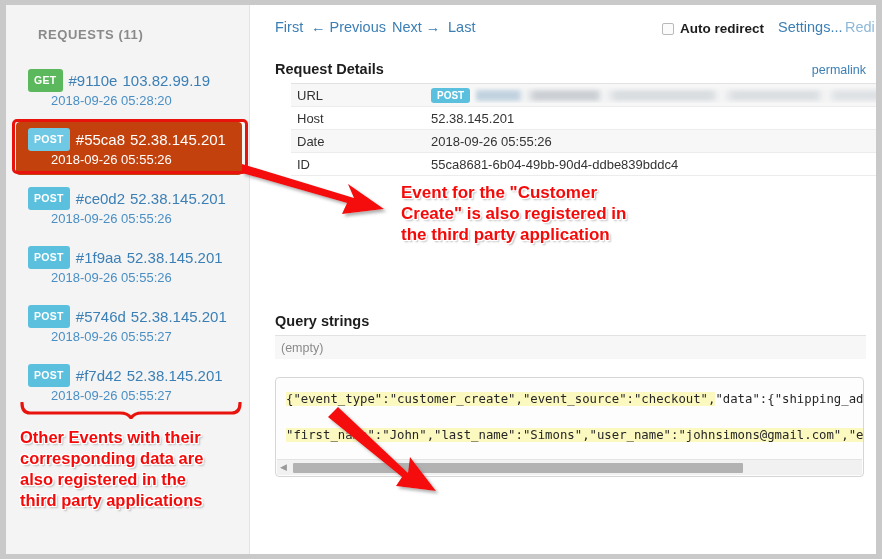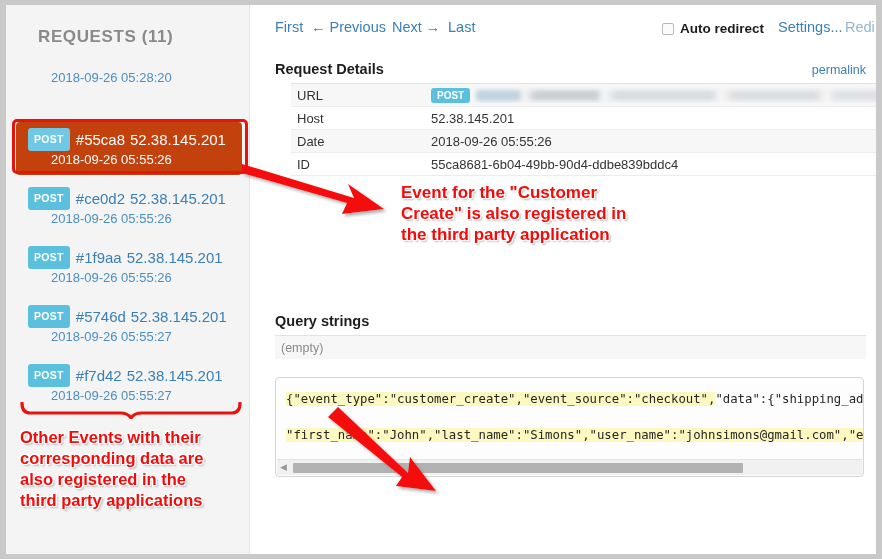--- a/index.html
+++ b/index.html
@@ -28,21 +28,21 @@
   #sidebar {
     position: absolute;
     left: 0; top: 0;
     width: 244px; height: 100%;
     background: #f4f4f4;
     border-right: 1px solid #e4e4e4;
   }
   #requests-title {
     position: absolute;
     left: 24px; top: 22px;
-    font-size: 17px;
+    font-size: 13px;
     font-weight: bold;
     letter-spacing: .6px;
     color: #8a8a8a;
     padding-left: 8px;
   }
   .req-item {
     position: absolute;
     left: 10px;
     width: 226px;
     padding: 6px 8px 6px 12px;
@@ -252,20 +252,23 @@
 </head>
 <body>
 
 <div id="root">
 <div class="inner">
 
   <div id="sidebar">
     <div id="requests-title">REQUESTS (11)</div>
 
     <div class="req-item" style="top:58px;">
+      <div class="line1">
+        <span class="verb verb-get">GET</span><span class="req-txt">#9110e</span><span class="req-txt" style="padding-left:5px">103.82.99.19</span>
+      </div>
       <div class="line2">2018-09-26 05:28:20</div>
     </div>
 
     <div class="req-item selected" style="top:117px;">
       <div class="line1">
         <span class="verb verb-post">POST</span><span class="req-txt">#55ca8</span><span class="req-txt" style="padding-left:5px">52.38.145.201</span>
       </div>
       <div class="line2">2018-09-26 05:55:26</div>
     </div>
 

